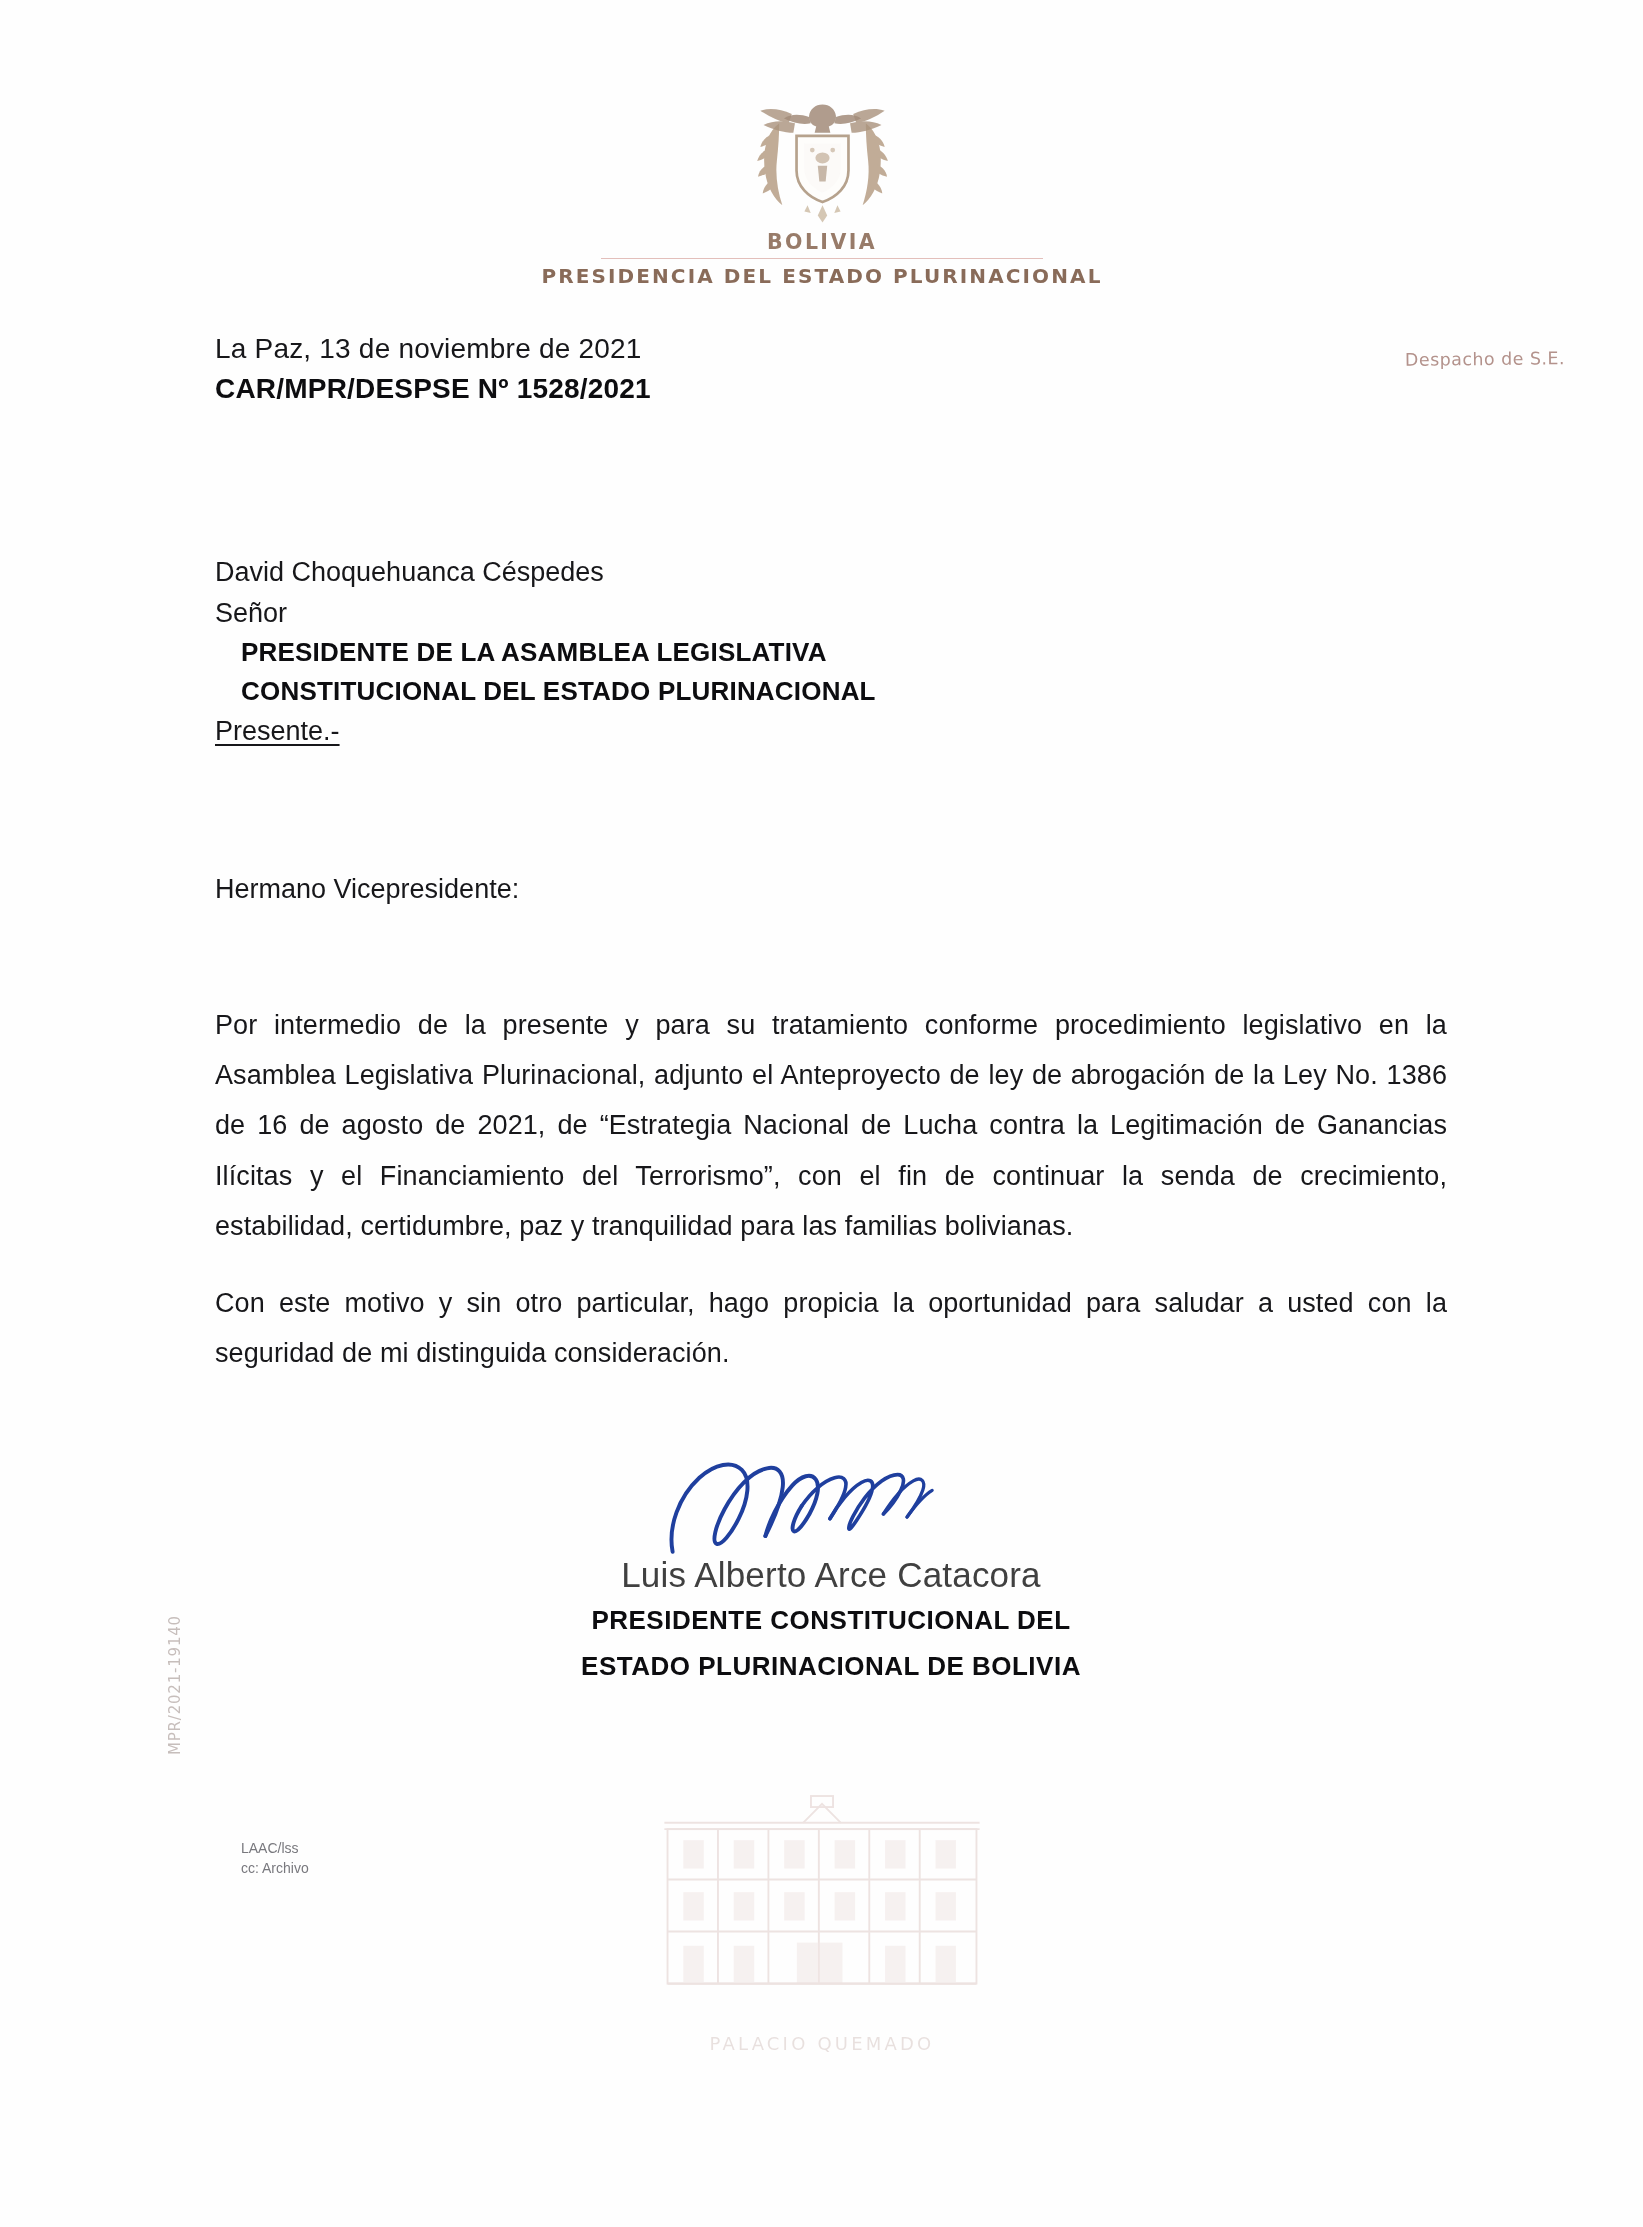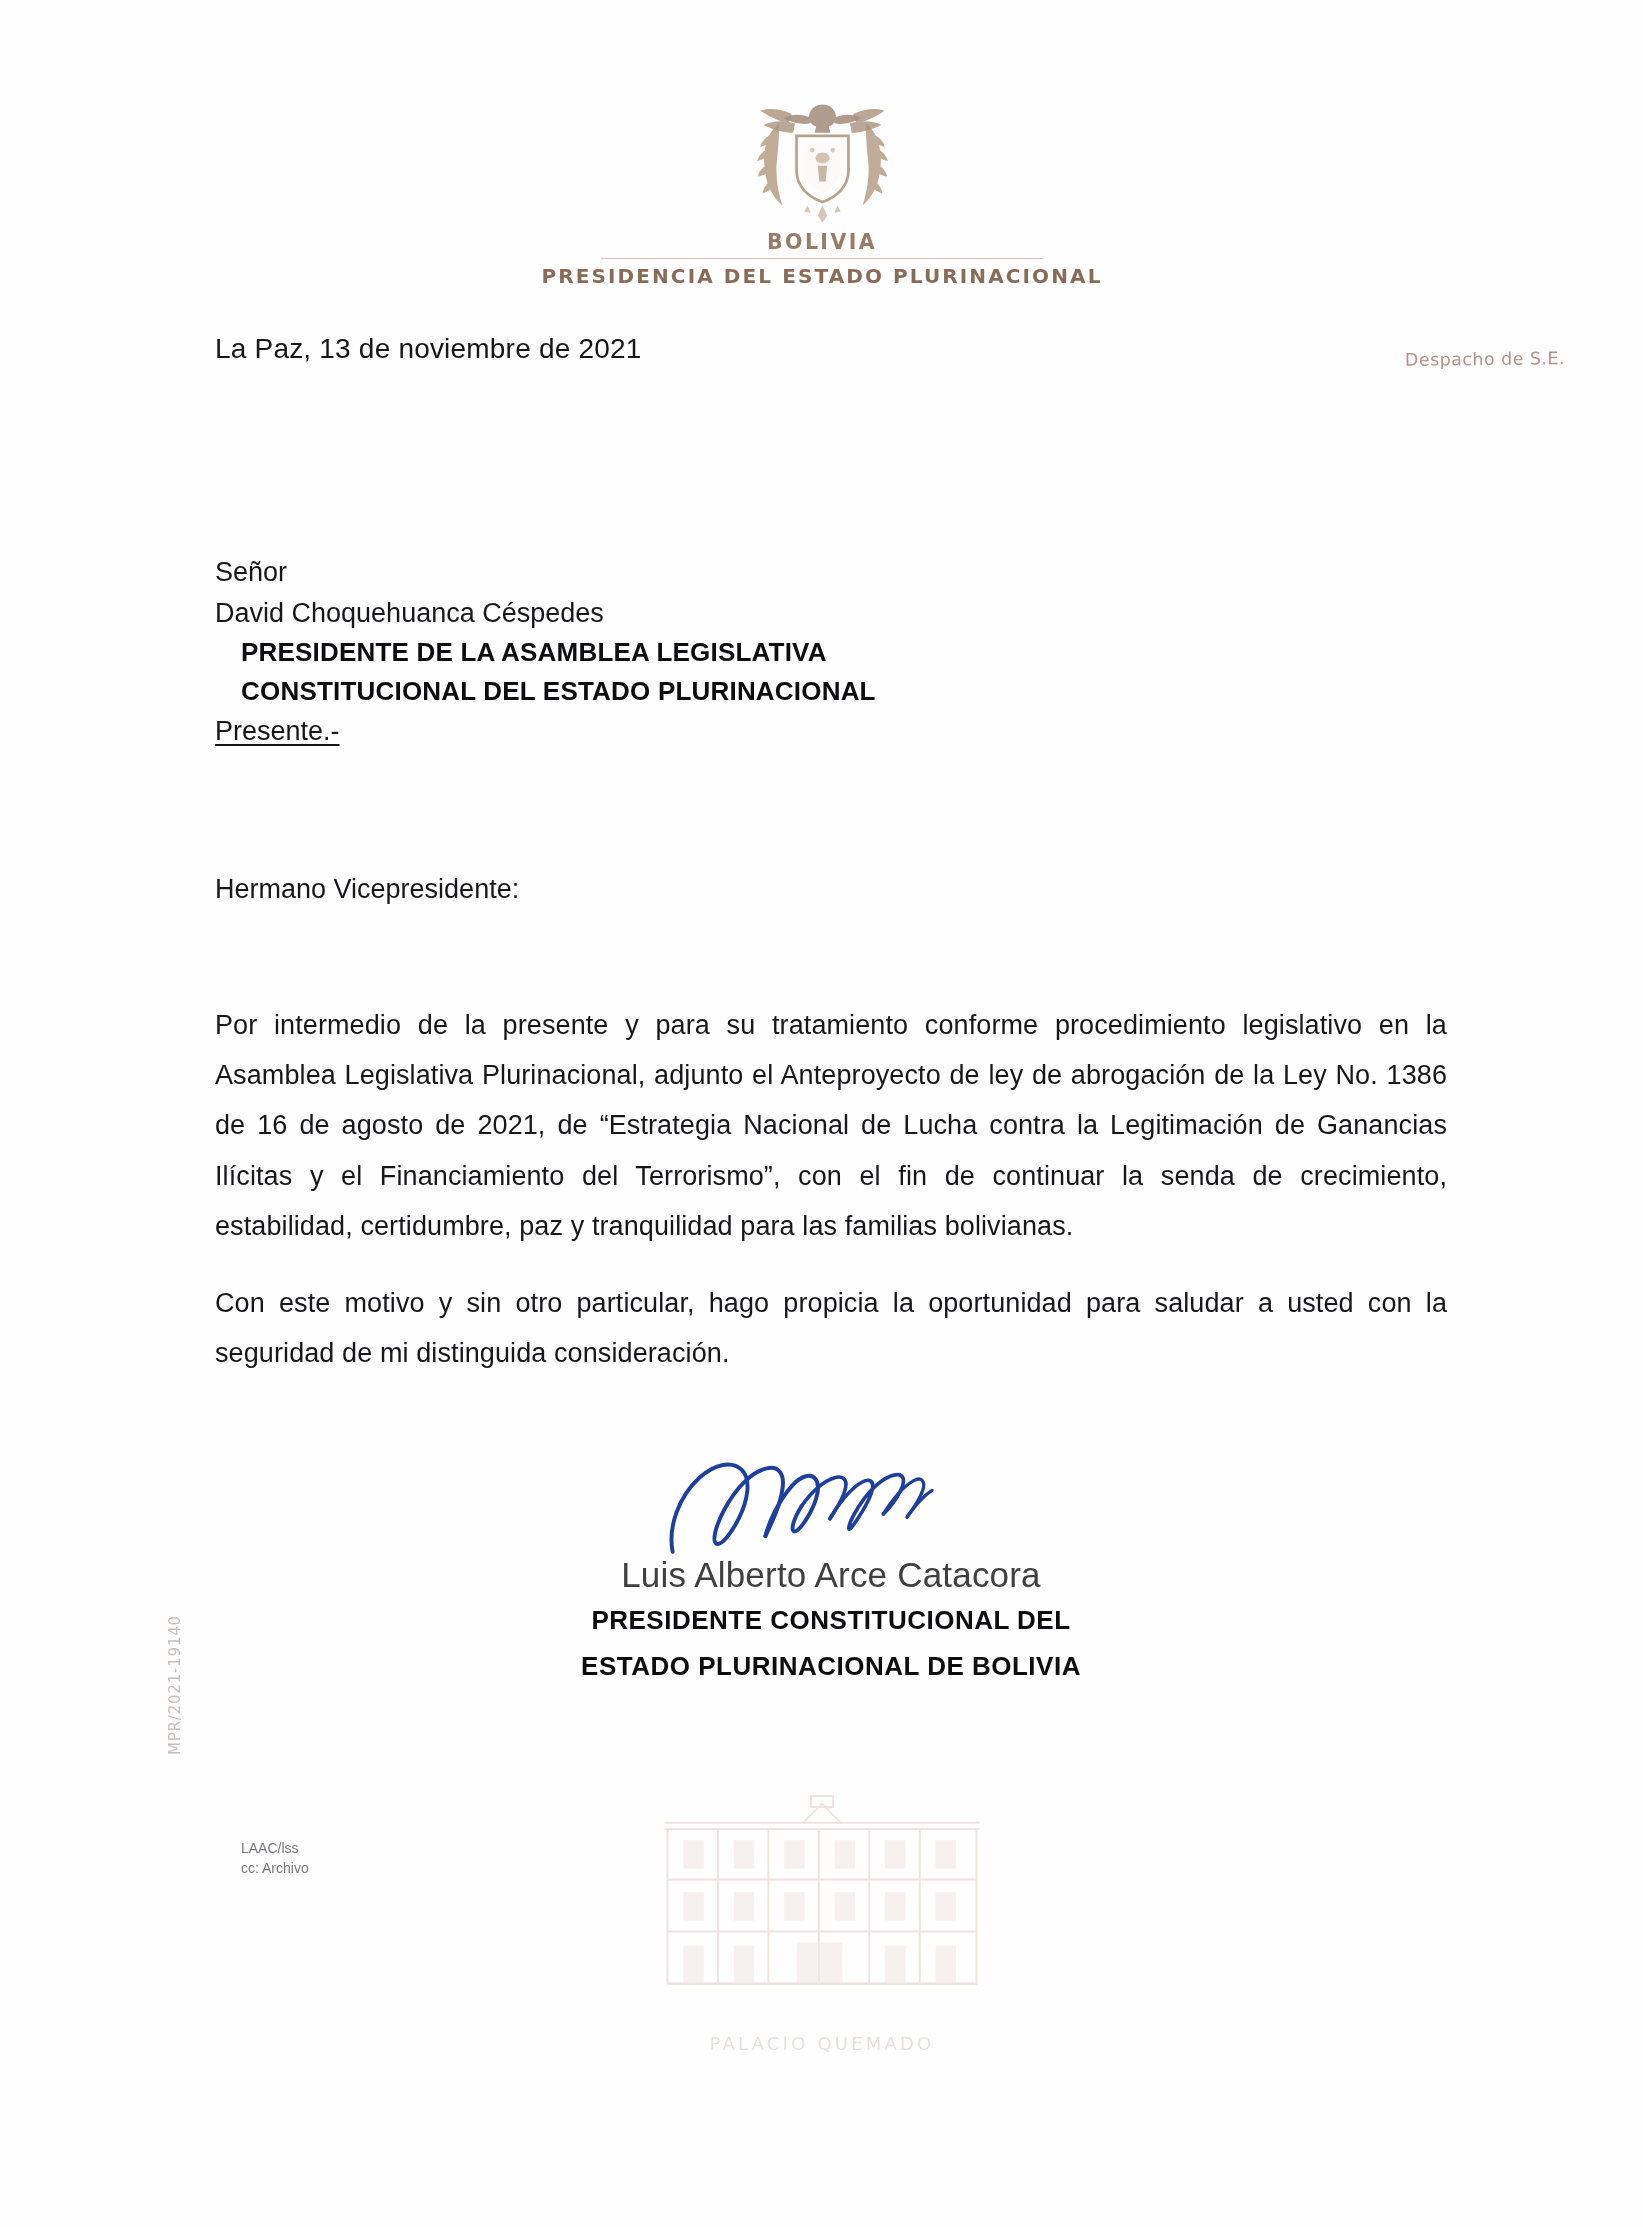--- a/index.html
+++ b/index.html
@@ -264,25 +264,26 @@
 
     <div class="lh-rule"></div>
 
     <div class="lh-org">PRESIDENCIA DEL ESTADO PLURINACIONAL</div>
   </div>
 
   <div class="despacho">Despacho de S.E.</div>
 
   <div class="col date-block">
     <div class="date-line">La Paz, 13 de noviembre de 2021</div>
+    <div class="ref-line">CAR/MPR/DESPSE Nº 1528/2021</div>
   </div>
 
   <div class="col addressee">
+    <div class="ad-plain">David Choquehuanca Céspedes</div>
     <div class="ad-plain">Señor</div>
-    <div class="ad-plain">David Choquehuanca Céspedes</div>
     <div class="ad-bold">PRESIDENTE DE LA ASAMBLEA LEGISLATIVA</div>
     <div class="ad-bold">CONSTITUCIONAL DEL ESTADO PLURINACIONAL</div>
     <div>
       <span class="ad-present">Presente.-</span>
     </div>
   </div>
 
   <div class="col greeting">Hermano Vicepresidente:</div>
 
   <div class="col para para-1">Por intermedio de la presente y para su tratamiento conforme procedimiento legislativo en la Asamblea Legislativa Plurinacional, adjunto el Anteproyecto de ley de abrogación de la Ley No. 1386 de 16 de agosto de 2021, de “Estrategia Nacional de Lucha contra la Legitimación de Ganancias Ilícitas y el Financiamiento del Terrorismo”, con el fin de continuar la senda de crecimiento, estabilidad, certidumbre, paz y tranquilidad para las familias bolivianas.</div>

